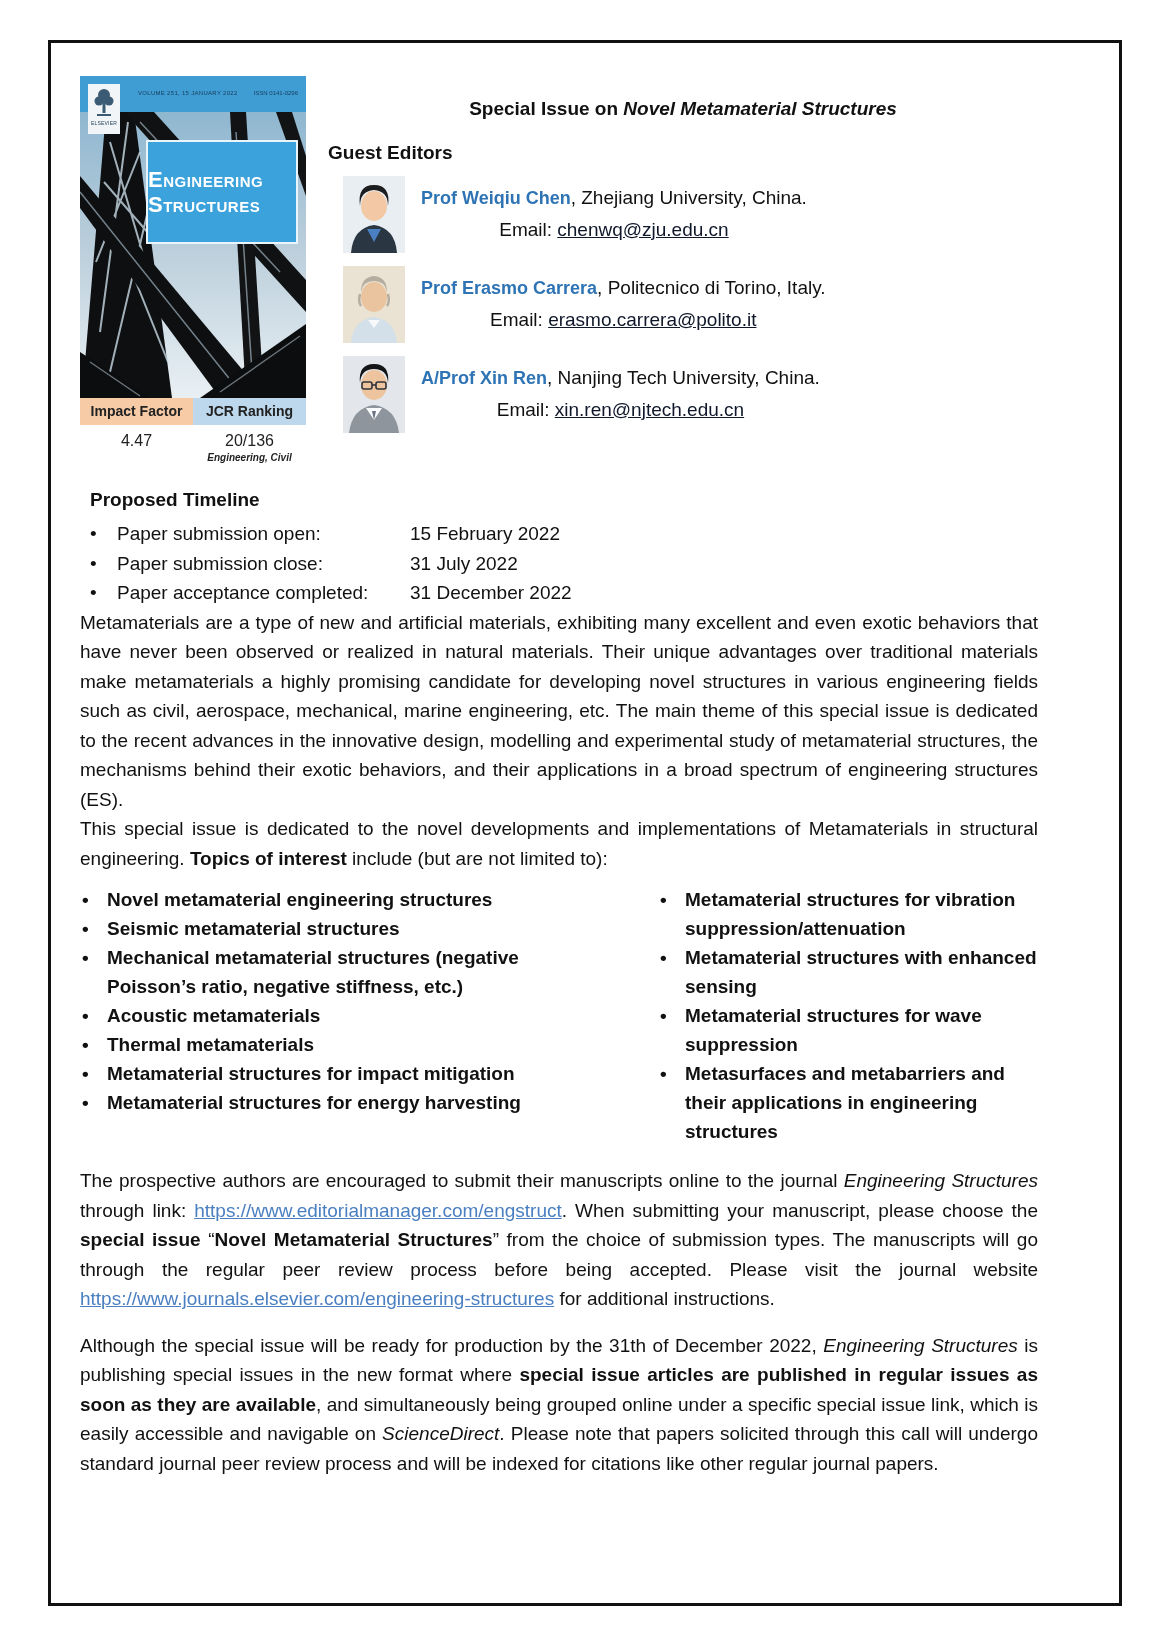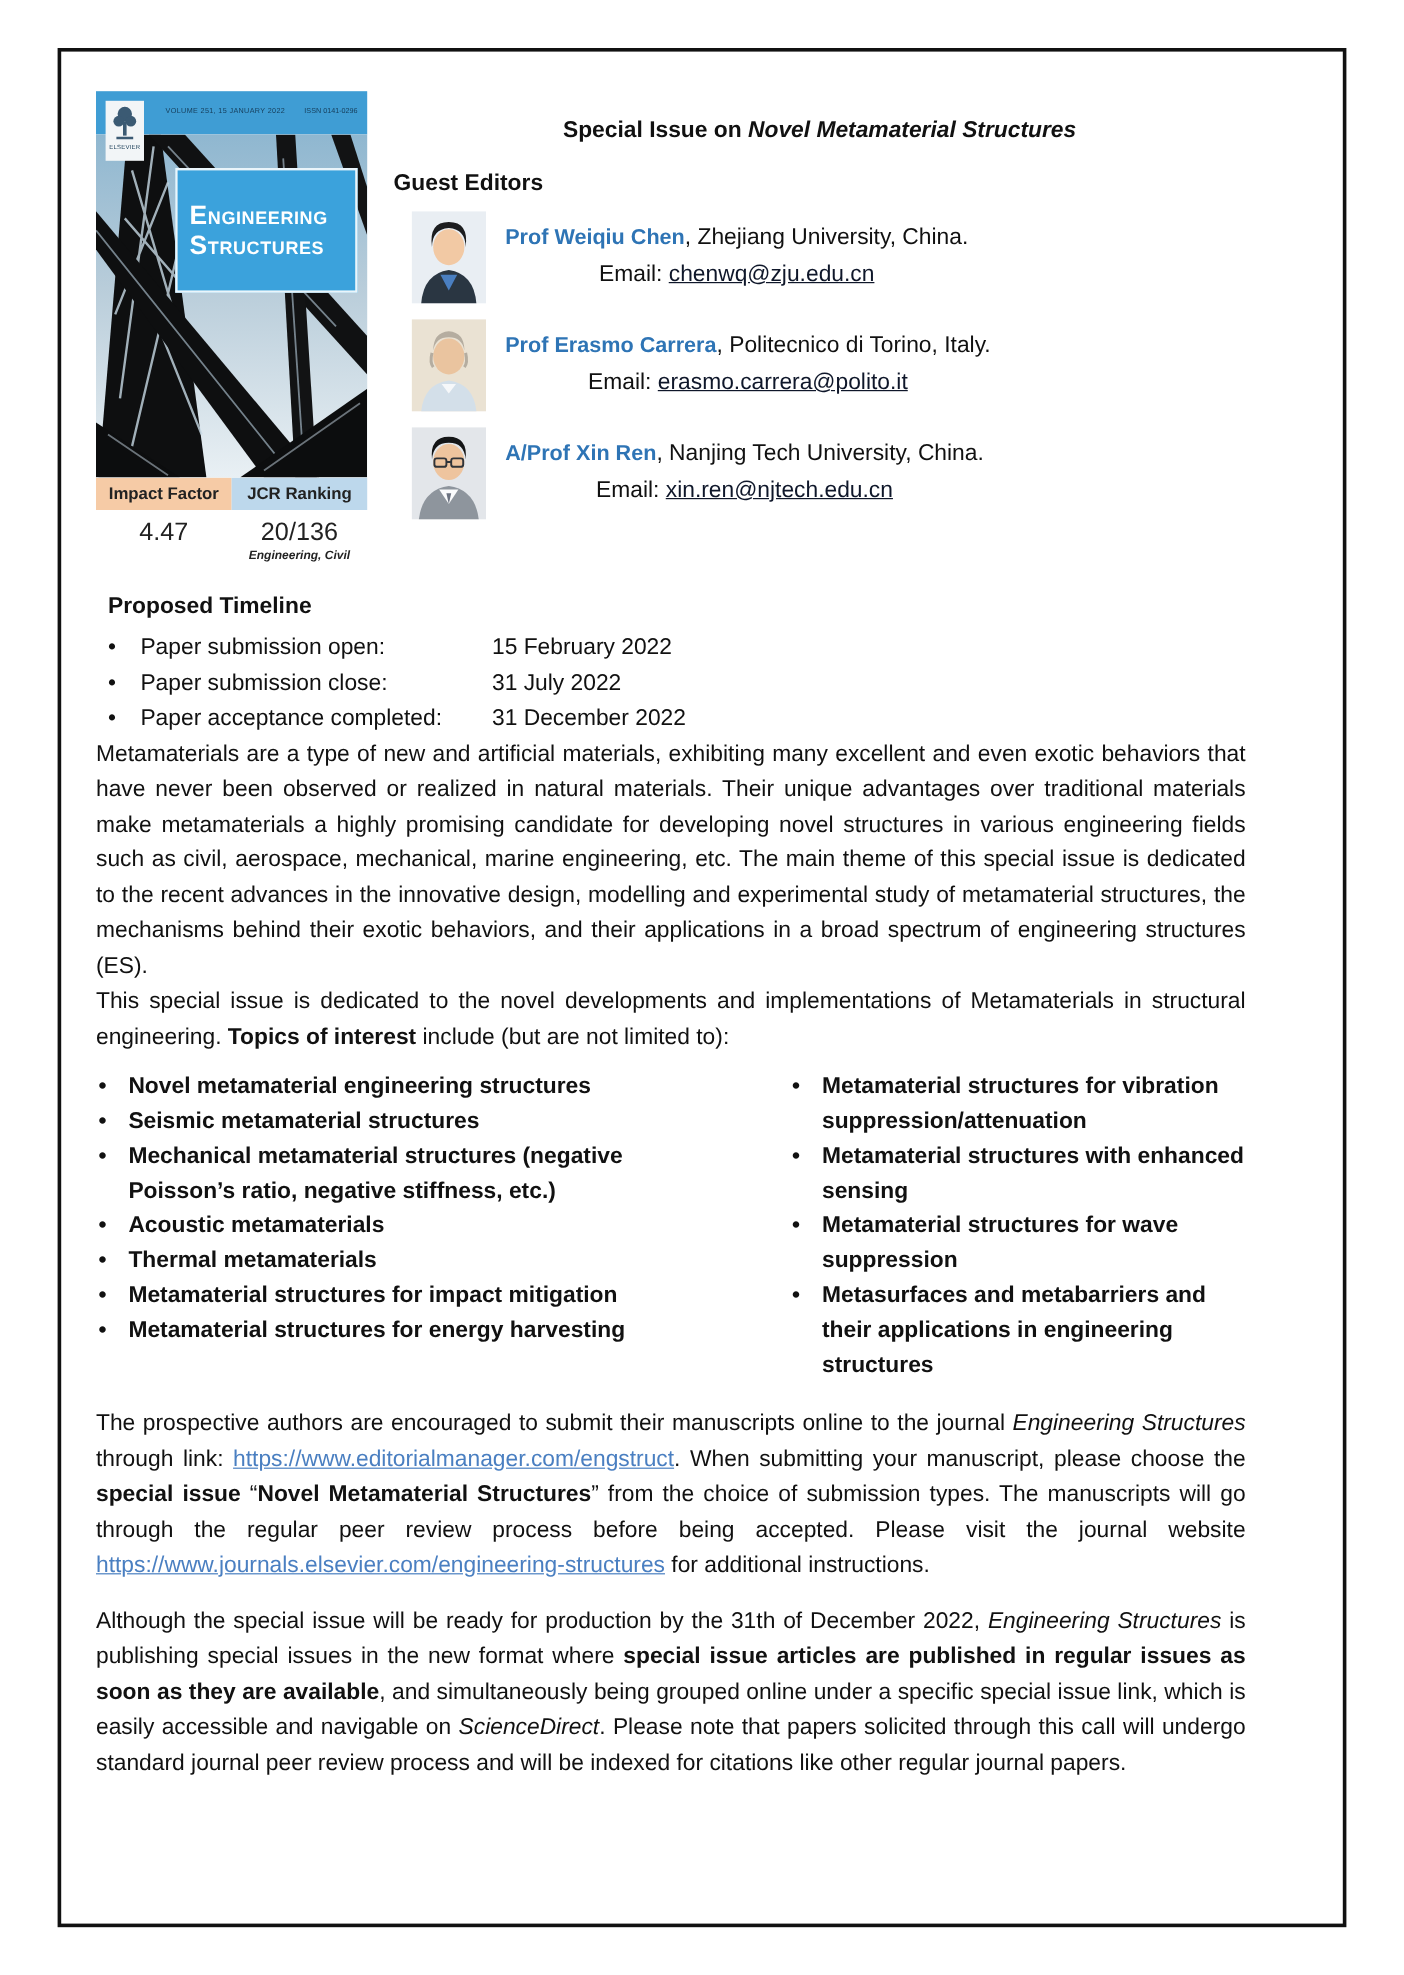--- a/index.html
+++ b/index.html
@@ -12,30 +12,30 @@
   
   .header-row { display: flex; align-items: flex-start; }
 
   
   .cover { position: relative; width: 226px; flex: 0 0 226px; }
   .cover-band { position: relative; height: 36px; background: #3f9dd4; }
   .cover-band .vol { position: absolute; left: 58px; top: 14px; font-size: 6px; color: #17405e; letter-spacing: .3px; white-space: nowrap; }
   .cover-band .issn { position: absolute; right: 8px; top: 14px; font-size: 6px; color: #17405e; white-space: nowrap; }
   .cover-photo { position: relative; height: 286px; background: linear-gradient(180deg, #8fb7d0 0%, #b9cdda 45%, #e9f0f4 100%); overflow: hidden; }
   .cover-photo svg.bridge { position: absolute; inset: 0; }
-  .cover-titlebox { position: absolute; left: 66px; top: 28px; width: 152px; height: 104px; background: #3ba2dc; border: 2px solid #eaf5fb; display: flex; flex-direction: column; justify-content: center; padding-left: 10px; }
+  .cover-titlebox { position: absolute; left: 66px; top: 28px; width: 152px; height: 104px; background: #3ba2dc; border: 2px solid #eaf5fb; display: flex; flex-direction: column; justify-content: center; padding-left: 0; }
   .cover-titlebox div { font-variant: small-caps; font-weight: bold; color: #ffffff; font-size: 22px; line-height: 25px; letter-spacing: .5px; }
   .elsevier { position: absolute; left: 8px; top: 8px; width: 32px; height: 50px; background: #f2f5f7; display: flex; flex-direction: column; align-items: center; padding-top: 3px; }
   .elsevier span { font-size: 5px; color: #23455e; letter-spacing: .2px; margin-top: 1px; }
   .metrics { display: flex; flex-wrap: wrap; width: 226px; }
   .metric-col { width: 113px; text-align: center; }
   .metric-head { height: 27px; line-height: 27px; font-weight: bold; font-size: 14px; color: #222; }
   .metric-head.if { background: #f6cba6; }
   .metric-head.jcr { background: #bdd8ec; }
-  .metric-val { font-size: 21px; color: #222; padding-top: 7px; }
+  .metric-val { font-size: 16px; color: #222; padding-top: 7px; }
   .metric-cat { font-size: 10px; font-weight: bold; font-style: italic; color: #222; margin-top: 2px; }
 
   
   .header-right { flex: 1; padding-left: 22px; padding-top: 2px; }
   .cfp-title { text-align: center; font-weight: bold; font-size: 20px; letter-spacing: .3px; }
   .cfp-subtitle { text-align: center; font-weight: bold; font-size: 19px; margin-top: 20px; }
   .cfp-subtitle em { font-style: italic; }
   .ge-heading { font-weight: bold; font-size: 19px; margin-top: 22px; margin-bottom: 12px; }
   .editor-row { display: flex; align-items: flex-start; margin-left: 15px; margin-bottom: 13px; text-align: center; }
   .editor-photo { flex: 0 0 62px; width: 62px; height: 77px; margin-right: 16px; }

